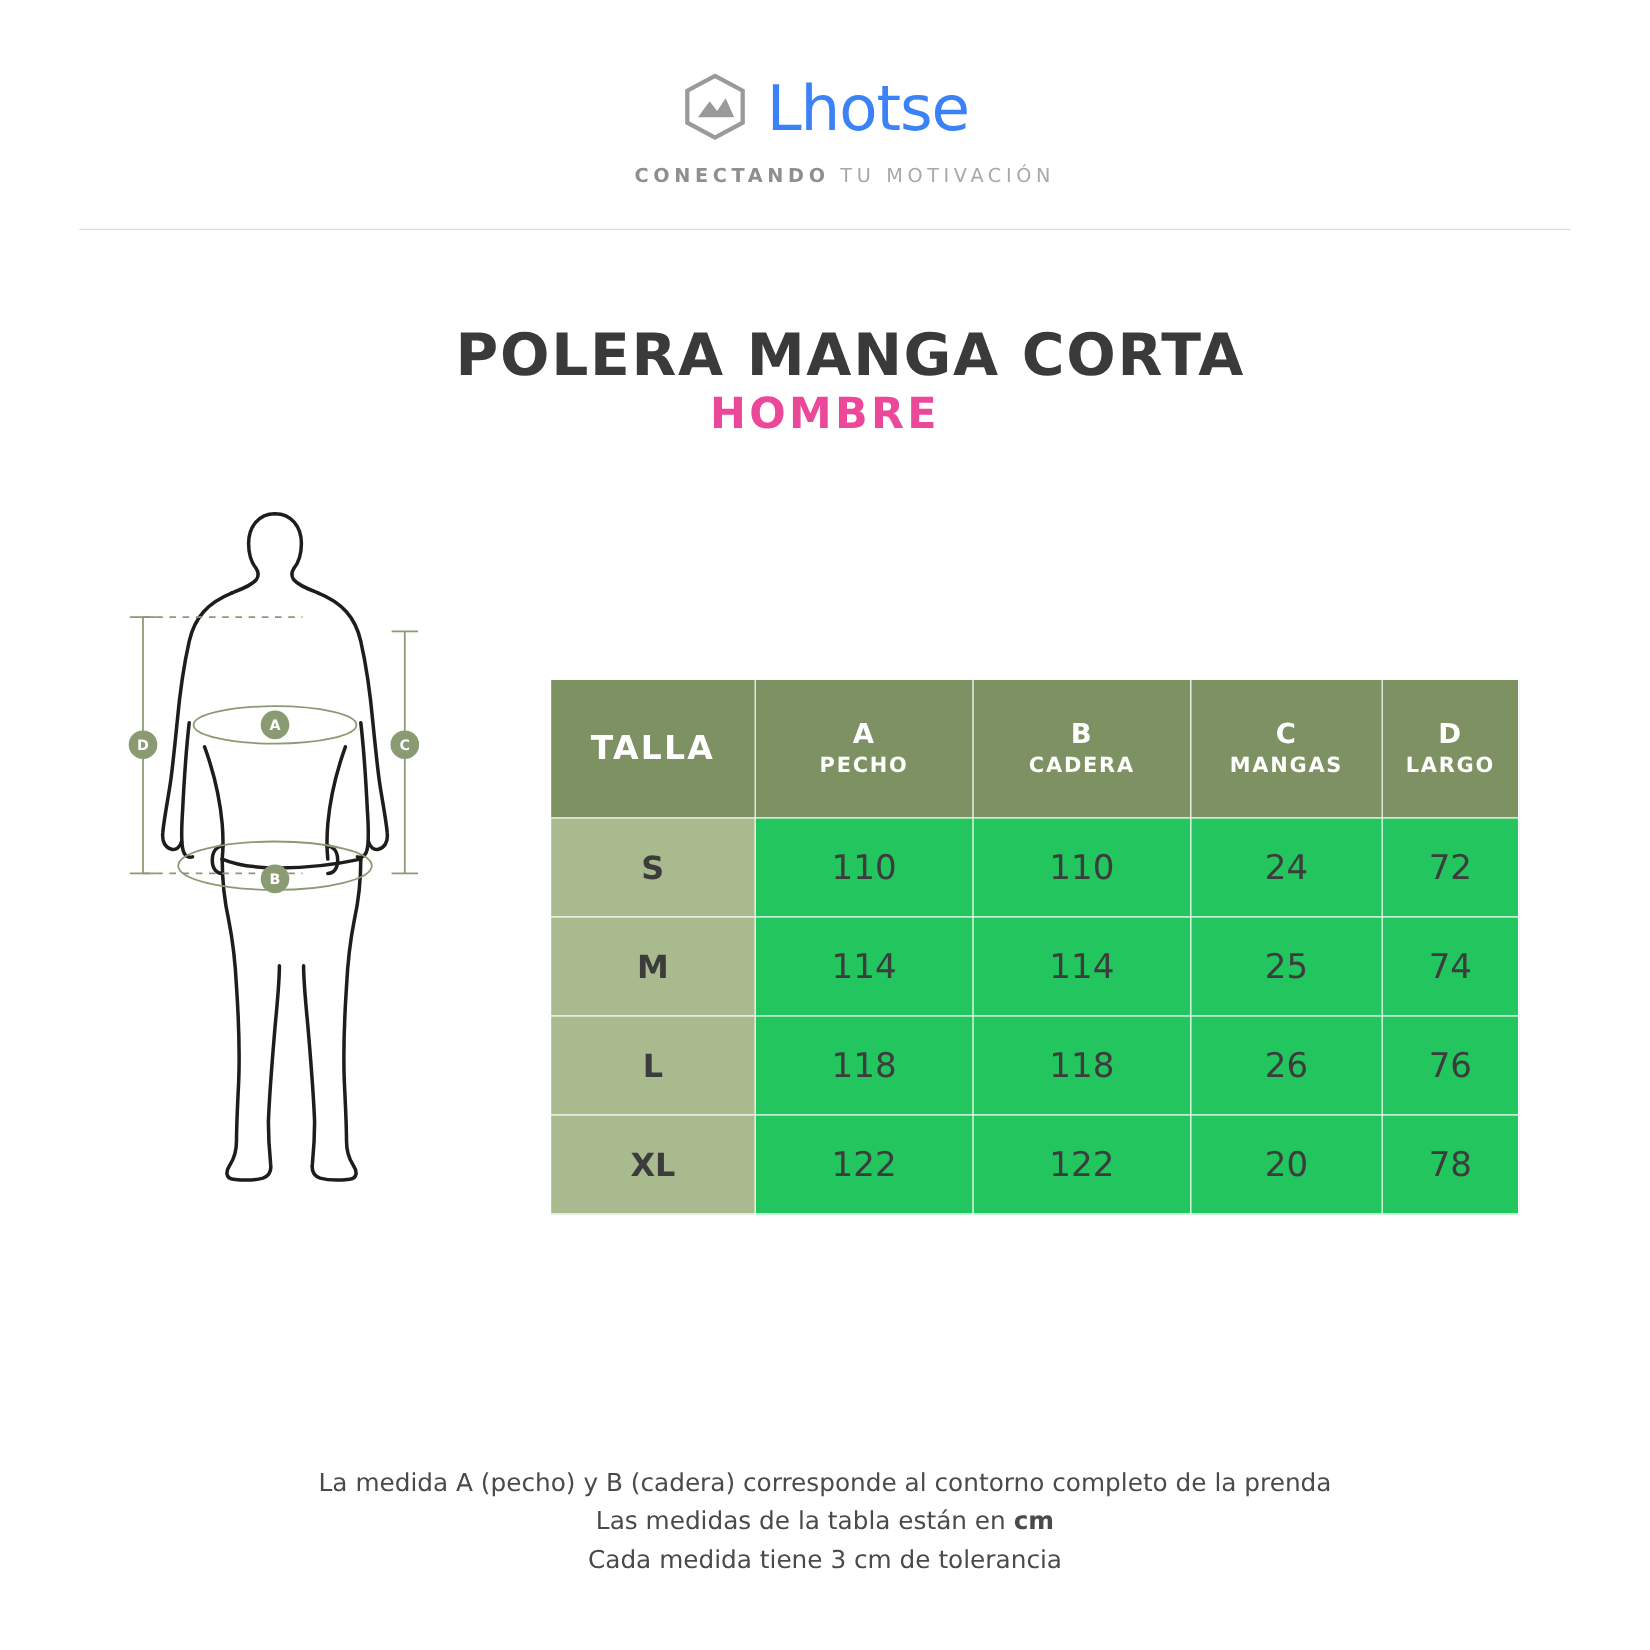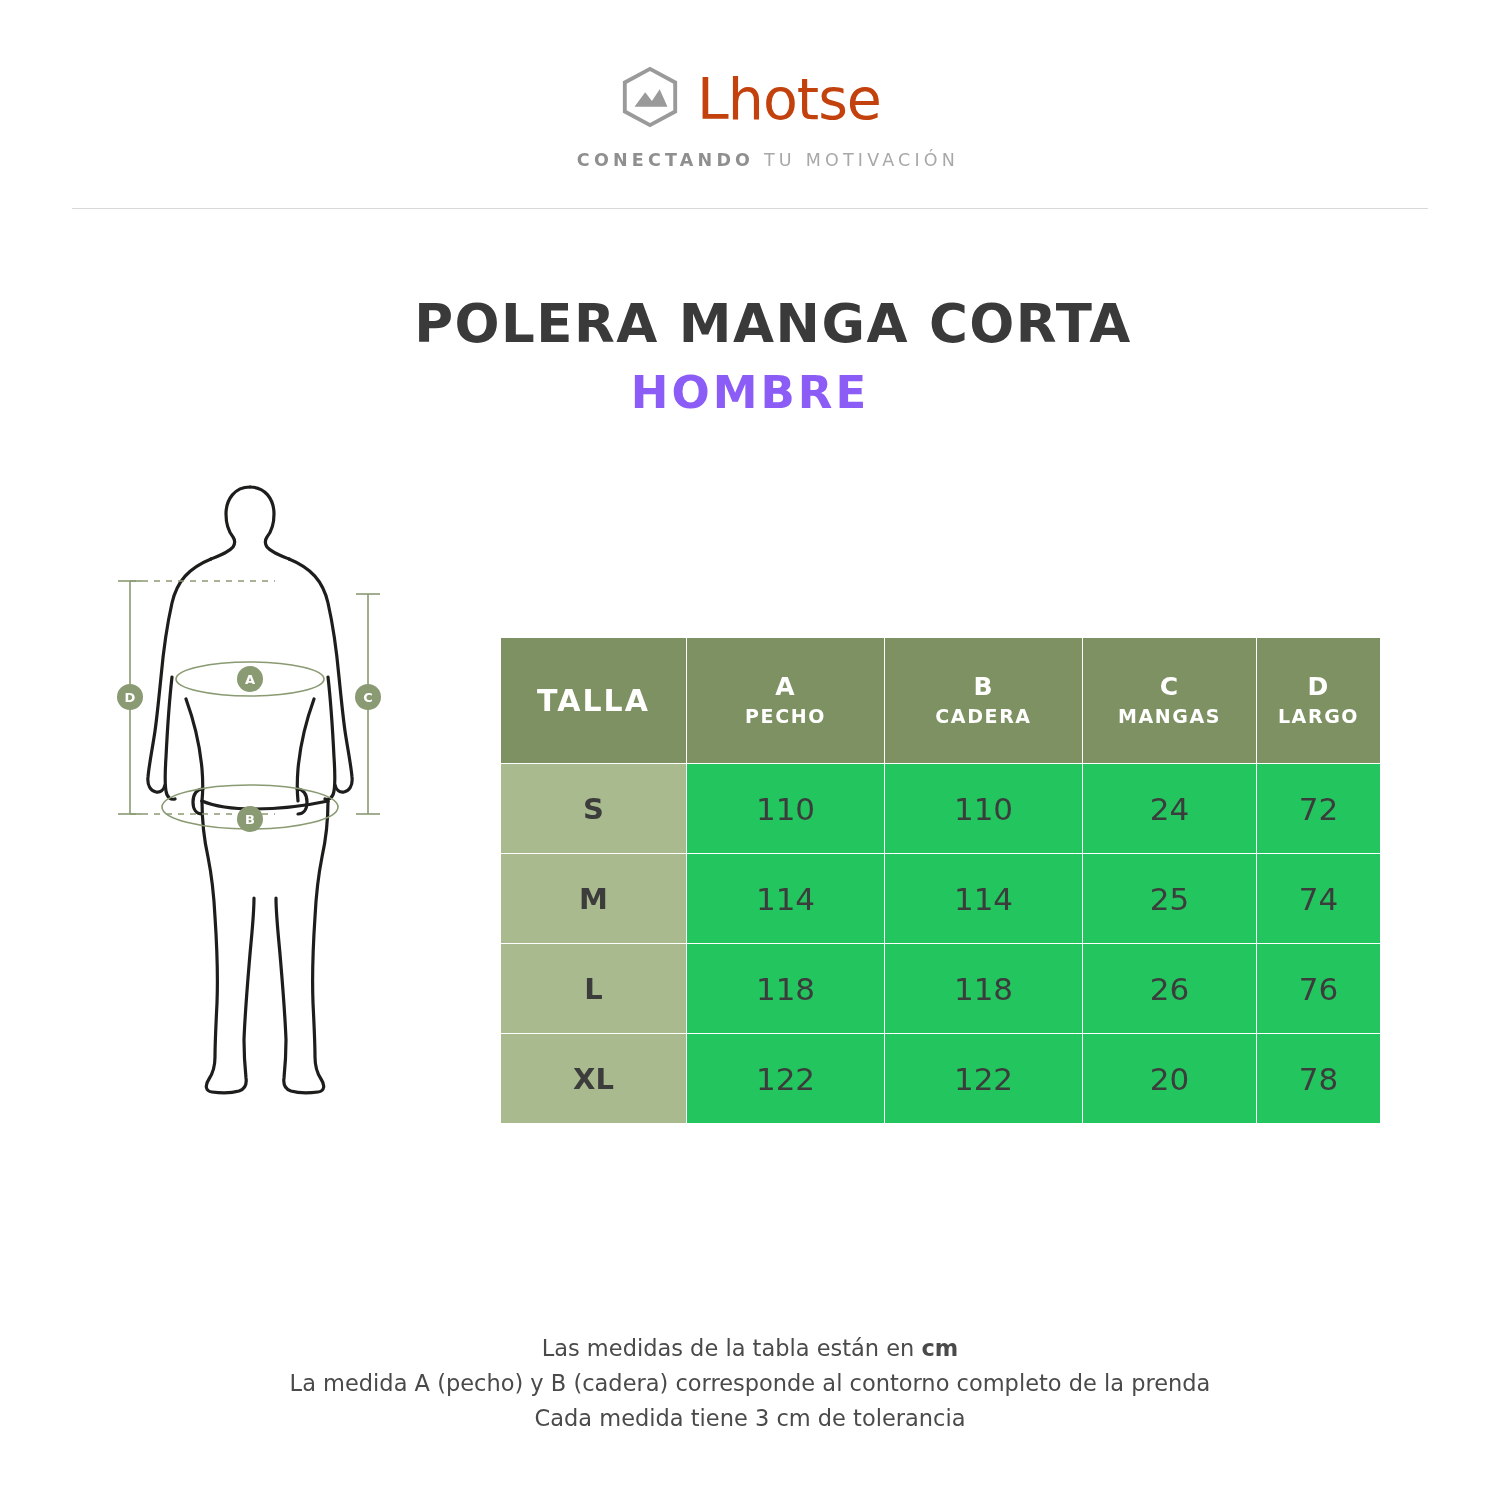--- a/index.html
+++ b/index.html
@@ -24,21 +24,21 @@
     display: flex;
     align-items: center;
     justify-content: center;
     gap: 16px;
   }
   .logo-mark { width: 62px; height: 62px; display: block; }
   .logo-word {
     font-family: "DejaVu Sans", sans-serif;
     font-size: 57px;
     font-weight: 400;
-    color: #c2410c;
+    color: #3b82f6;
     letter-spacing: -1px;
     line-height: 1;
     position: relative;
     top: 2px;
     text-align: right;
   }
   .tagline {
     margin-top: 22px;
     font-size: 17.5px;
     letter-spacing: 4.2px;
@@ -60,24 +60,23 @@
   
   .title-block { text-align: center; margin-top: 84px; }
   .title-main {
     font-size: 53px;
     font-weight: 700;
     color: #3a3a3a;
     letter-spacing: 1.5px;
     margin-left: 46px;
   }
   .title-sub {
-    margin-top: 12px;
-    font-size: 45px;
-    font-weight: 700;
-    color: #8b5cf6;
+    font-size: 39px;
+    font-weight: 700;
+    color: #ec4899;
     letter-spacing: 3px;
   }
 
   
   .content {
     position: relative;
     margin-top: 50px;
     height: 620px;
   }
 
@@ -302,20 +301,20 @@
             <td>122</td>
             <td>20</td>
             <td>78</td>
           </tr>
         </tbody>
       </table>
     </div>
   </div>
 
   <div class="notes">
+    <div>La medida A (pecho) y B (cadera) corresponde al contorno completo de la prenda</div>
     <div>
       <span>Las medidas de la tabla están en </span><b>cm</b>
     </div>
-    <div>La medida A (pecho) y B (cadera) corresponde al contorno completo de la prenda</div>
     <div>Cada medida tiene 3 cm de tolerancia</div>
   </div>
 
 </div>
 
 </body></html>

